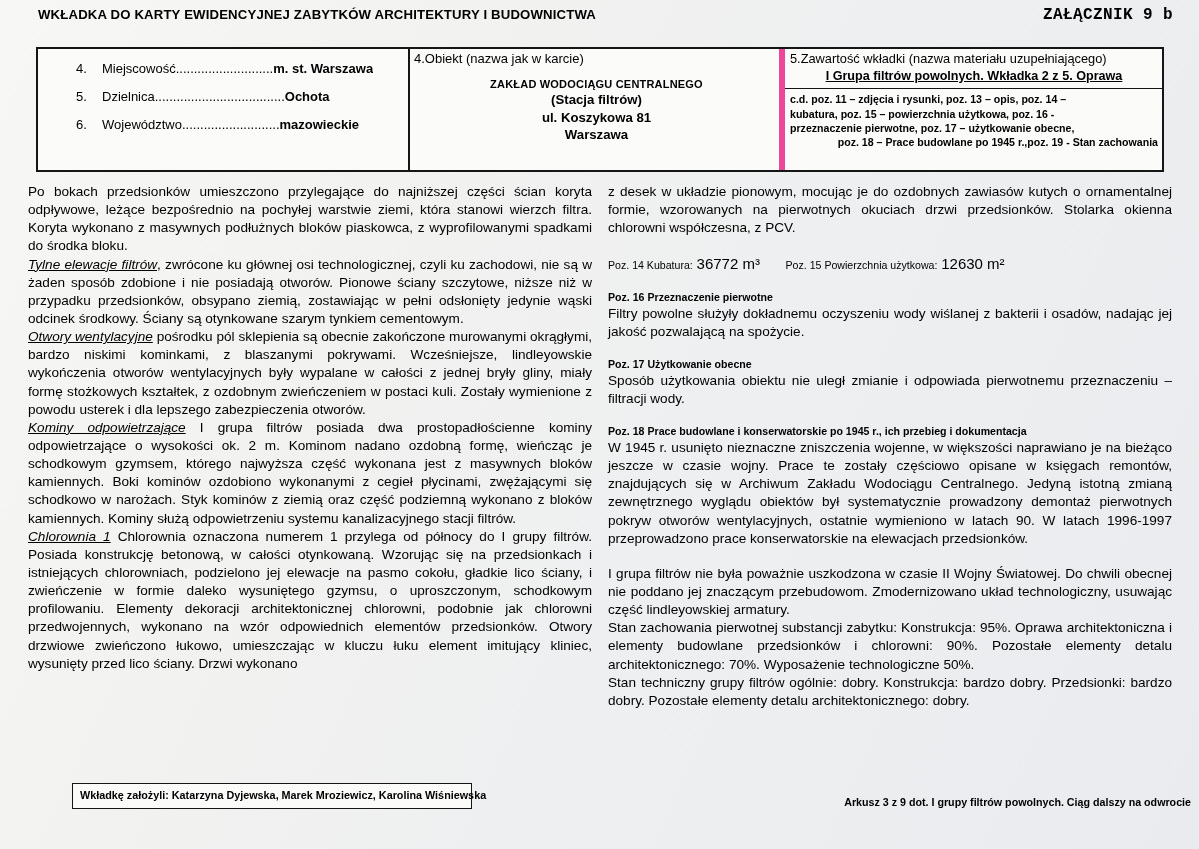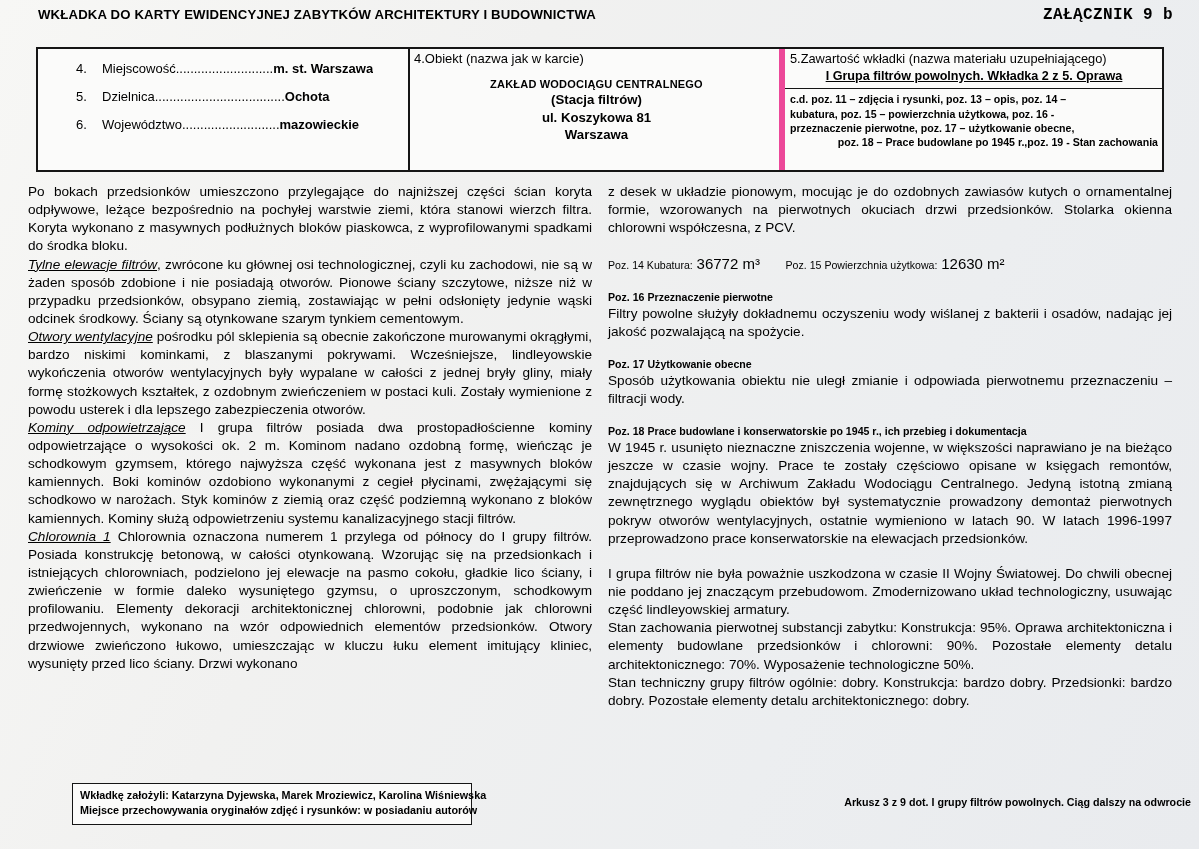--- a/index.html
+++ b/index.html
@@ -296,18 +296,17 @@
 
       <p>I grupa filtrów nie była poważnie uszkodzona w czasie II Wojny Światowej. Do chwili obecnej nie poddano jej znaczącym przebudowom. Zmodernizowano układ technologiczny, usuwając część lindleyowskiej armatury.</p>
       <p>Stan zachowania pierwotnej substancji zabytku: Konstrukcja: 95%. Oprawa architektoniczna i elementy budowlane przedsionków i chlorowni: 90%. Pozostałe elementy detalu architektonicznego: 70%.     Wyposażenie technologiczne 50%.</p>
       <p>Stan techniczny grupy filtrów ogólnie: dobry.   Konstrukcja: bardzo dobry. Przedsionki: bardzo dobry. Pozostałe elementy detalu architektonicznego: dobry.</p>
     </div>
 
   </div>
 
   <div class="footer-box">
     <div>Wkładkę założyli: Katarzyna Dyjewska, Marek Mroziewicz, Karolina Wiśniewska</div>
-    <div>Miejsce przechowywania oryginałów zdjęć i rysunków: w posiadaniu autorów</div>
   </div>
 
   <div class="sheet-note">Arkusz 3 z 9 dot. I grupy filtrów powolnych. Ciąg dalszy na odwrocie</div>
 
 </div>
 
 </body></html>

